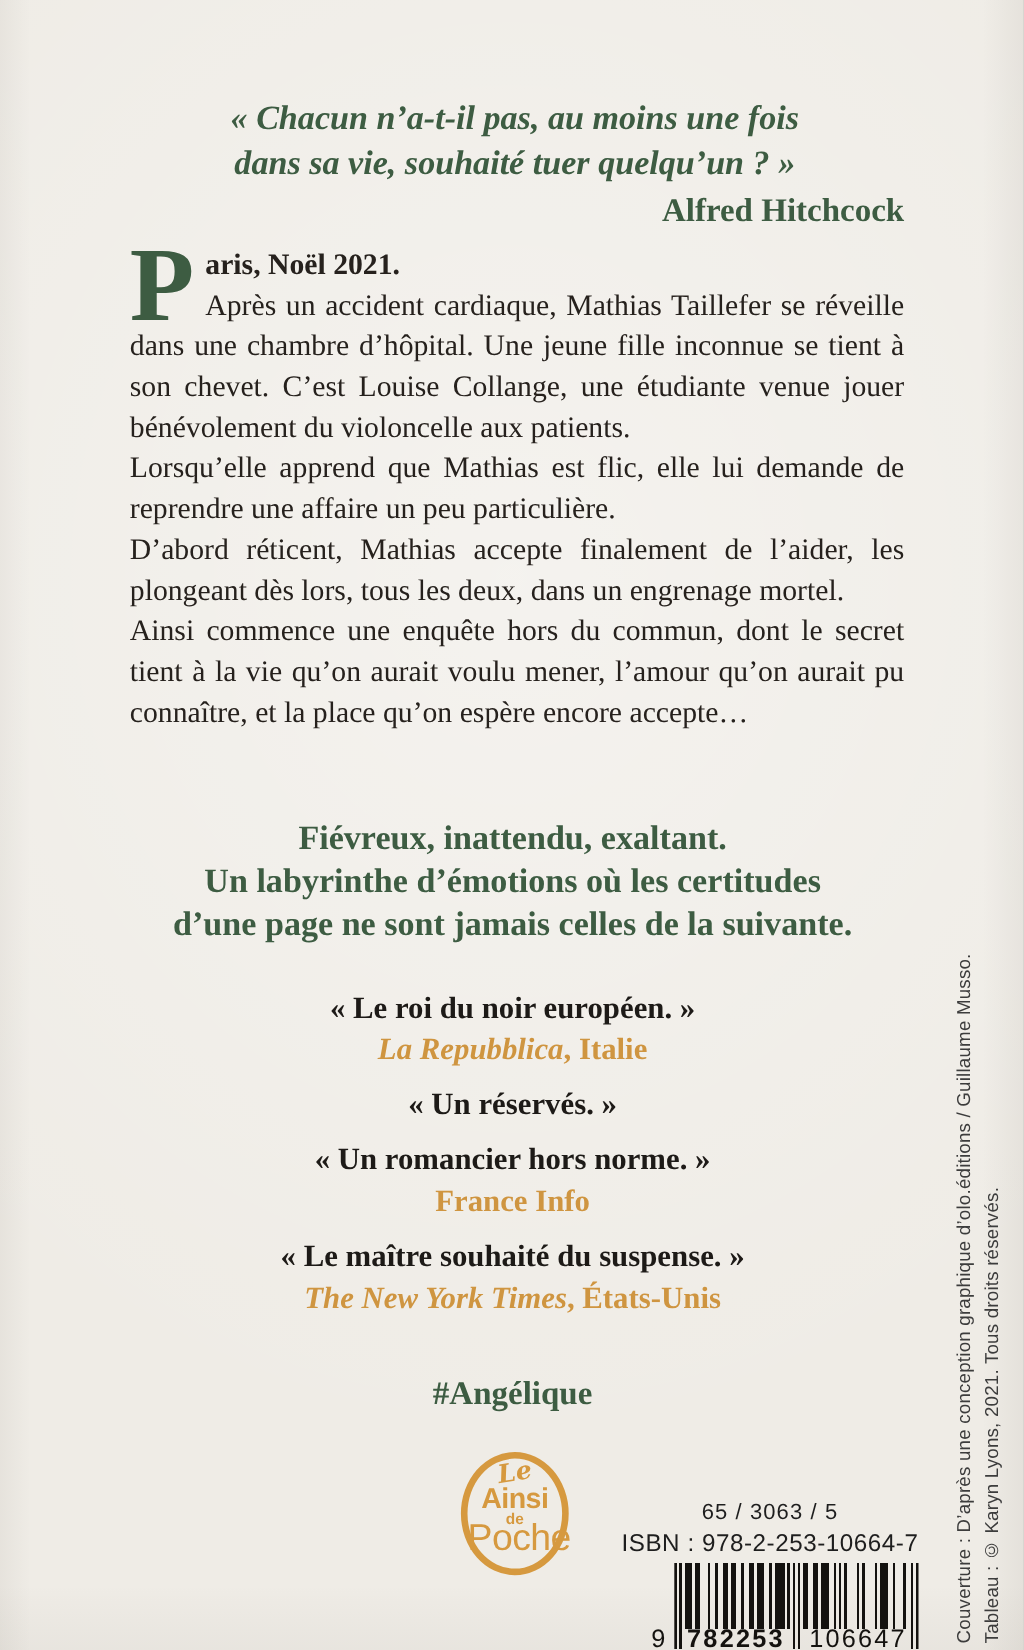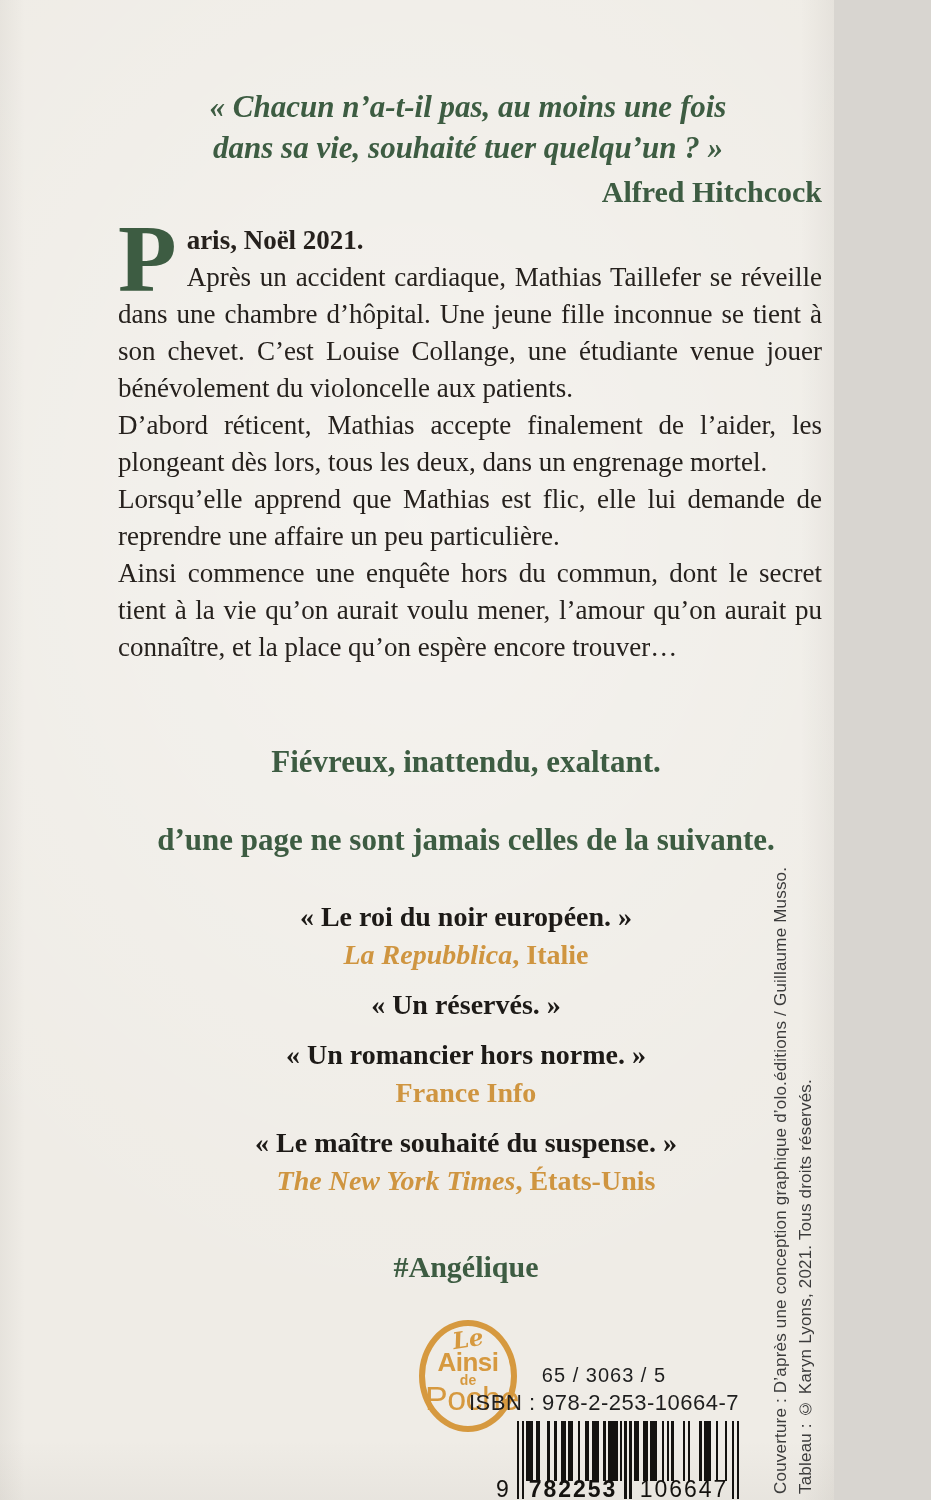--- a/index.html
+++ b/index.html
@@ -1,17 +1,17 @@
 <!DOCTYPE html>
 <html><head>
 <meta charset="utf-8">
 <style>
   html,body{margin:0;padding:0;}
   body{background:#d8d5d0;font-family:"Liberation Serif","DejaVu Serif",serif;}
-  .page{position:relative;width:834px;height:1500px;background:#efece6;overflow:hidden;}
+  .page{position:relative;width:930px;height:1500px;background:#efece6;overflow:hidden;}
   .page::before{content:'';position:absolute;inset:0;pointer-events:none;
     background:
       radial-gradient(130% 90% at 50% 35%, rgba(255,255,255,0.35), rgba(255,255,255,0) 60%),
       linear-gradient(90deg, rgba(60,50,40,0.05), rgba(0,0,0,0) 3%, rgba(0,0,0,0) 96%, rgba(60,50,40,0.06)),
       linear-gradient(0deg, rgba(60,50,40,0.04), rgba(0,0,0,0) 4%);}
   
   .epigraph{position:absolute;top:86px;left:114px;width:708px;color:#3d5c42;}
   .epigraph-quote{text-align:center;font-style:italic;font-weight:bold;font-size:31px;line-height:41px;}
   .epigraph-attribution{text-align:right;font-weight:bold;font-size:30px;margin-top:7px;}
   
@@ -70,28 +70,28 @@
     </div>
     <div class="epigraph-attribution">Alfred Hitchcock</div>
   </section>
 
   <section class="synopsis">
     <p>
       <span class="dropcap">P</span>
       <span class="lead">aris, Noël 2021.</span><br>
       <span>Après un accident cardiaque, Mathias Taillefer se réveille dans une chambre d’hôpital. Une jeune fille inconnue se tient à son chevet. C’est Louise Collange, une étudiante venue jouer bénévolement du violoncelle aux patients.</span>
     </p>
+    <p>Lorsqu’elle apprend que Mathias est flic, elle lui demande de reprendre une affaire un peu particulière.</p>
     <p>D’abord réticent, Mathias accepte finalement de l’aider, les plongeant dès lors, tous les deux, dans un engrenage mortel.</p>
-    <p>Lorsqu’elle apprend que Mathias est flic, elle lui demande de reprendre une affaire un peu particulière.</p>
-    <p>Ainsi commence une enquête hors du commun, dont le secret tient à la vie qu’on aurait voulu mener, l’amour qu’on aurait pu connaître, et la place qu’on espère encore trouver…</p>
+    <p>Ainsi commence une enquête hors du commun, dont le secret tient à la vie qu’on aurait voulu mener, l’amour qu’on aurait pu connaître, et la place qu’on espère encore accepte…</p>
   </section>
 
   <section class="blurb">
     <span>Fiévreux, inattendu, exaltant.</span><br>
-    <br>
+    <span>Un labyrinthe d’émotions où les certitudes</span><br>
     <span>d’une page ne sont jamais celles de la suivante.</span>
   </section>
 
   <section class="press">
     <div class="press-block">
       <div class="press-quote">« Le roi du noir européen. »</div>
       <div class="press-source">
         <span class="it">La Repubblica</span><span>, Italie</span>
       </div>
     </div>

